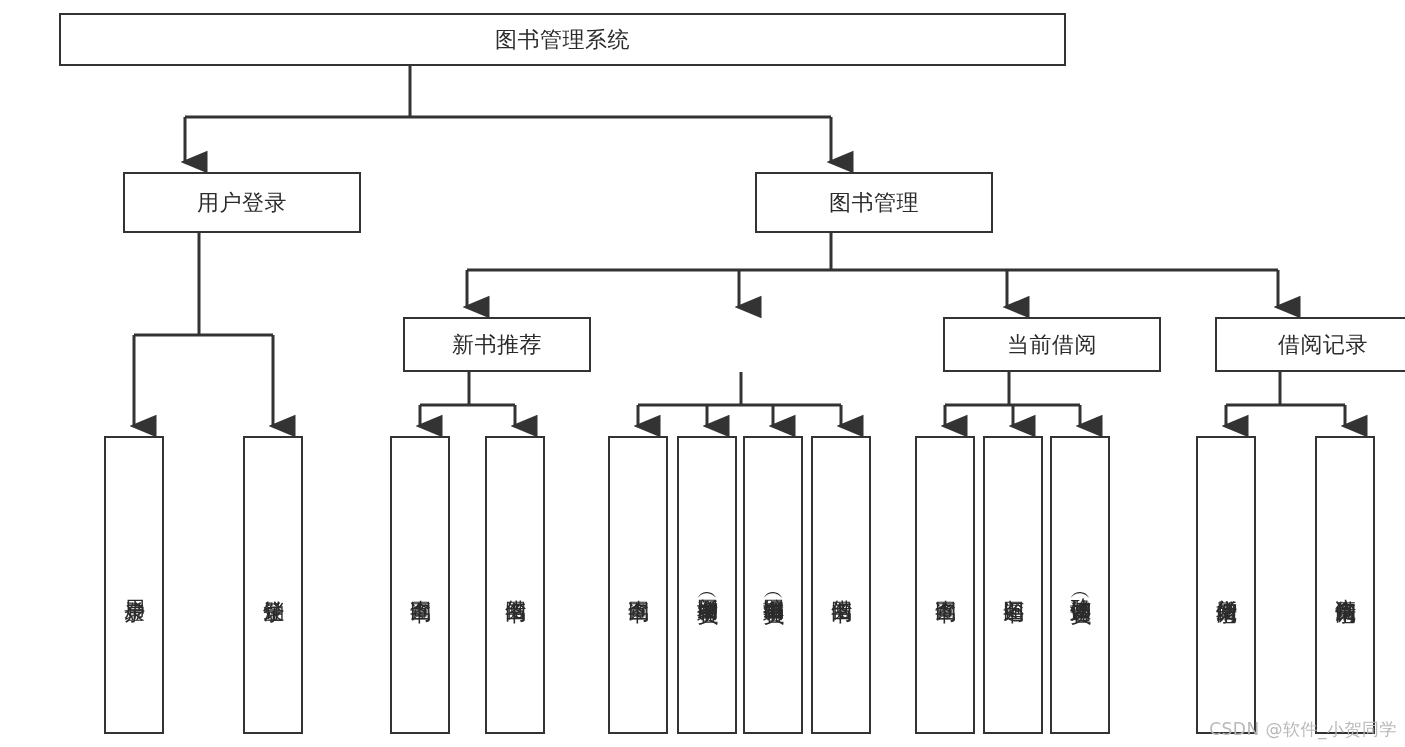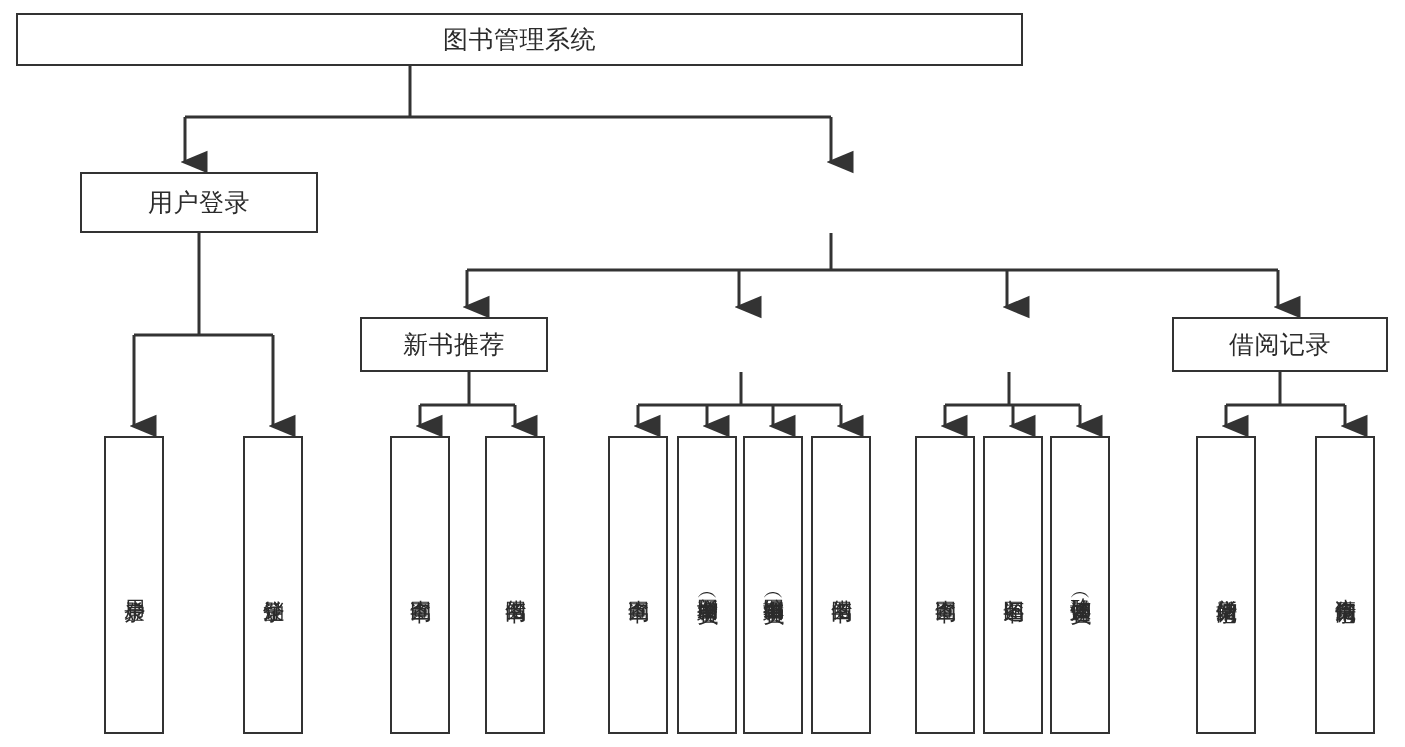--- a/index.html
+++ b/index.html
@@ -29,22 +29,23 @@
     box-sizing: border-box;
     border: 2px solid #333333;
     background: #ffffff;
     display: flex;
     align-items: center;
     justify-content: center;
     color: #2b2b2b;
     z-index: 2;
   }
   .node.horiz {
-    font-size: 25px;
+    font-size: 22px;
     letter-spacing: 0.5px;
+    margin-left: 43px;
   }
   .node.vert {
     font-size: 21px;
   }
   .node.vert .label {
     writing-mode: vertical-rl;
     text-orientation: upright;
     line-height: 1.12;
     letter-spacing: 1px;
     white-space: nowrap;
@@ -120,26 +121,32 @@
   </svg>
 
   <div class="node horiz" style="left:16px; top:13px; width:1007px; height:53px;">
     <span class="label">图书管理系统</span>
   </div>
 
   <div class="node horiz" style="left:80px; top:172px; width:238px; height:61px;">
     <span class="label">用户登录</span>
   </div>
 
+  <div class="node horiz" style="left:712px; top:172px; width:238px; height:61px;">
+    <span class="label">图书管理</span>
+  </div>
 
   <div class="node horiz" style="left:360px; top:317px; width:188px; height:55px;">
     <span class="label">新书推荐</span>
   </div>
 
 
+  <div class="node horiz" style="left:900px; top:317px; width:218px; height:55px;">
+    <span class="label">当前借阅</span>
+  </div>
 
   <div class="node horiz" style="left:1172px; top:317px; width:216px; height:55px;">
     <span class="label">借阅记录</span>
   </div>
 
   <div class="node vert" style="left:104px; top:436px; width:60px; height:298px;">
     <span class="label">用户登录</span>
   </div>
 
   <div class="node vert" style="left:243px; top:436px; width:60px; height:298px;">
@@ -183,14 +190,15 @@
   </div>
 
   <div class="node vert" style="left:1196px; top:436px; width:60px; height:298px;">
     <span class="label">新增借阅记录</span>
   </div>
 
   <div class="node vert" style="left:1315px; top:436px; width:60px; height:298px;">
     <span class="label">查询借阅记录</span>
   </div>
 
+  <div id="watermark">CSDN @软件_小贺同学</div>
 
 </div>
 
 </body></html>

